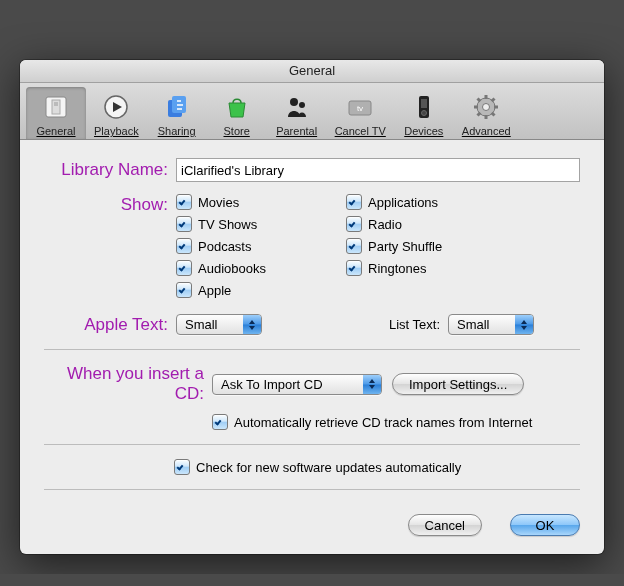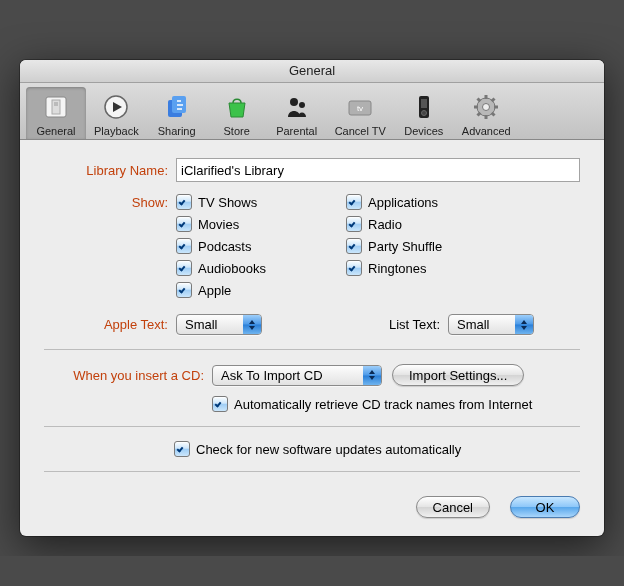--- a/index.html
+++ b/index.html
@@ -38,20 +38,21 @@
     gap: 0;
   }
   .tbitem {
     display: flex;
     flex-direction: column;
     align-items: center;
     padding: 4px 8px 2px 8px;
     border-radius: 4px 4px 0 0;
     cursor: pointer;
     min-width: 44px;
+    text-decoration: underline;
   }
   .tbitem.selected {
     background: #a9a9a9;
     box-shadow: inset 0 1px 3px rgba(0,0,0,0.25);
   }
   .tbitem .iconwrap {
     width: 32px;
     height: 32px;
     display: flex;
     align-items: center;
@@ -67,22 +68,22 @@
   }
   .row {
     display: flex;
     align-items: center;
     margin-bottom: 12px;
   }
   .label-col {
     width: 124px;
     text-align: right;
     padding-right: 8px;
-    color: #c2410c;
-    font-size: 13px;
+    color: #a21caf;
+    font-size: 17px;
   }
   .textinput {
     flex: 1;
     height: 20px;
     border: 1px solid #a3a3a3;
     padding: 1px 4px;
     font-size: 13px;
     background: #fff;
     font-family: inherit;
   }
@@ -183,21 +184,21 @@
     box-shadow: 0 1px 1px rgba(0,0,0,0.15);
   }
   .aqua-btn.default {
     background: linear-gradient(#c8e7ff, #8fc8f9 48%, #5aa8ec 52%, #a9d6fb);
     border-color: #4a7bb0;
     min-width: 70px;
   }
   .footer {
     display: flex;
     justify-content: flex-end;
-    gap: 20px;
+    gap: 28px;
     padding-top: 10px;
   }
   .sizerow {
     display: flex;
     align-items: center;
     margin-top: 16px;
   }
   .sizerow .label-col { width: 124px; }
   .sizerow .spacer { flex: 1; }
   .sizerow .rlabel { width: 70px; text-align: right; padding-right: 8px; }
@@ -307,25 +308,25 @@
       <div class="label-col">Library Name:</div>
       <input class="textinput" type="text" value="iClarified's Library" style="">
     </div>
 
     <div class="row" style="align-items:flex-start;">
       <div class="label-col" style="padding-top:1px;">Show:</div>
       <div class="show-grid">
         <div class="show-col">
           <label class="chk">
               <span class="aqua-check"></span>
+              <span>Movies</span>
+            </label>
+          <label class="chk">
+              <span class="aqua-check"></span>
               <span>TV Shows</span>
-            </label>
-          <label class="chk">
-              <span class="aqua-check"></span>
-              <span>Movies</span>
             </label>
           <label class="chk">
               <span class="aqua-check"></span>
               <span>Podcasts</span>
             </label>
           <label class="chk">
               <span class="aqua-check"></span>
               <span>Audiobooks</span>
             </label>
           <label class="chk">

